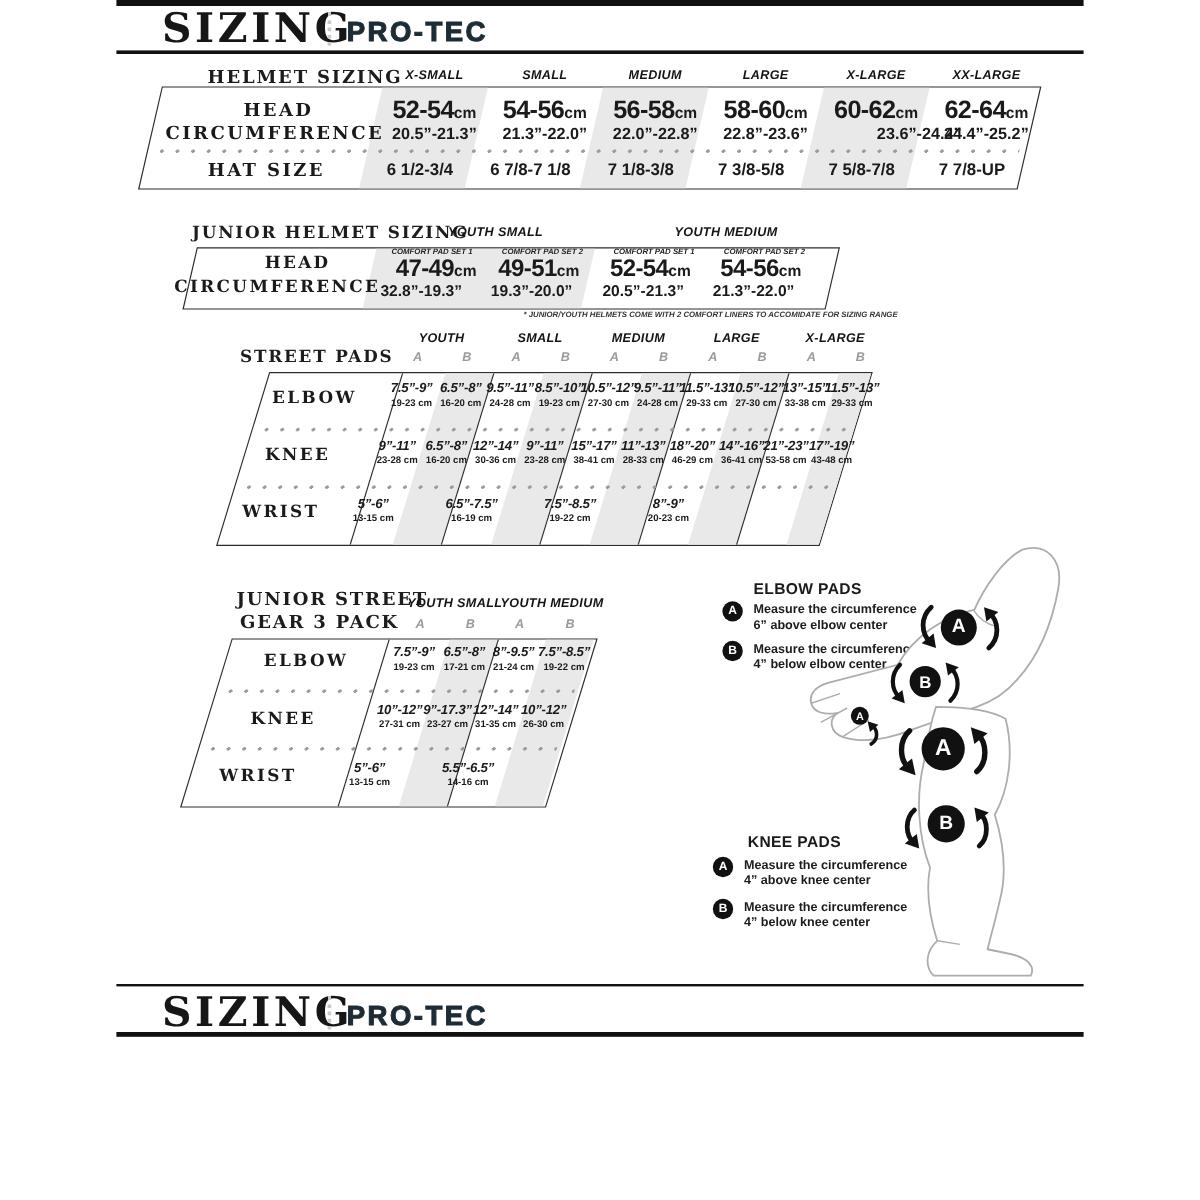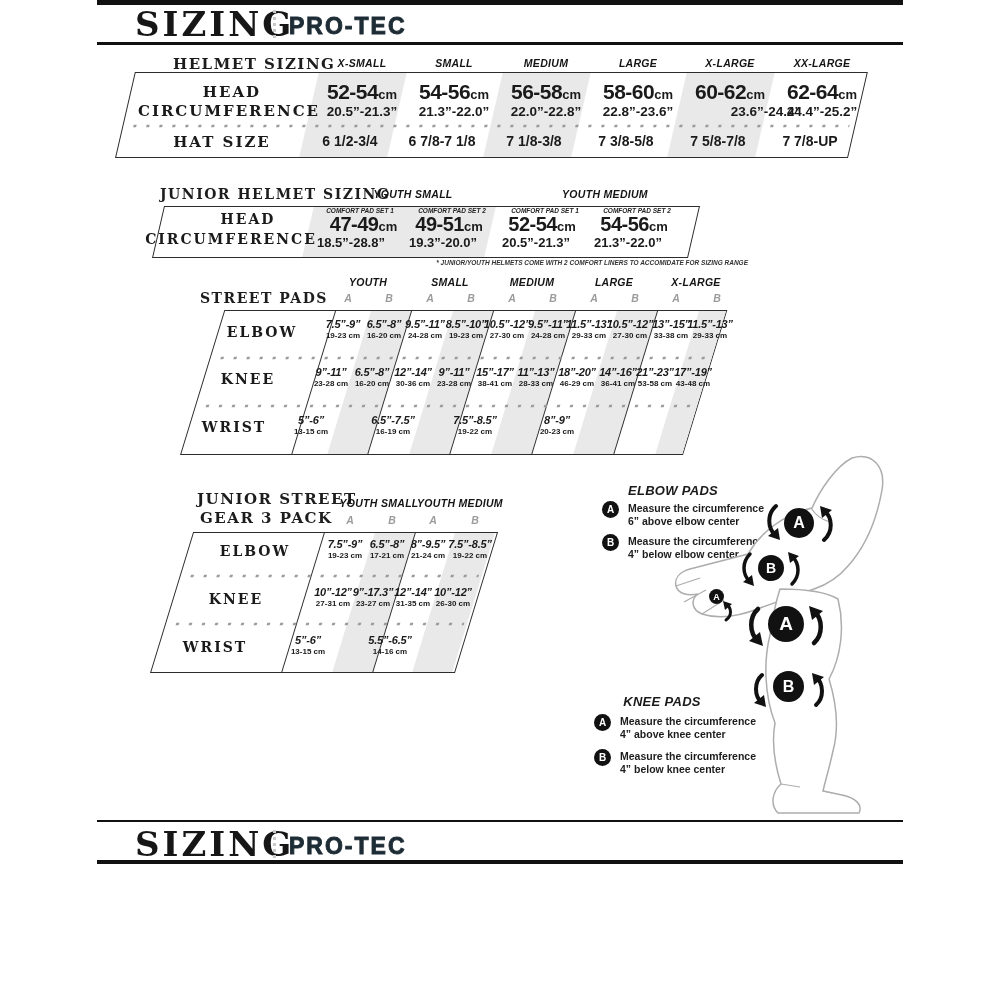--- a/index.html
+++ b/index.html
@@ -40,21 +40,21 @@
   .inch2{font-size:13.5px;font-weight:bold;letter-spacing:0;}
   .hat{font-size:14px;font-weight:bold;}
   .cps{position:absolute;transform:translateX(-50%);font-size:6.5px;font-weight:bold;
        font-style:italic;white-space:nowrap;color:#222;}
   .cell{position:absolute;transform:translateX(-50%);text-align:center;white-space:nowrap;}
   .pin{font-size:11px;font-weight:bold;font-style:italic;letter-spacing:-0.2px;}
   .pcm{font-size:8px;font-weight:bold;margin-top:1px;}
   .foot{position:absolute;font-size:6.5px;font-weight:bold;font-style:italic;color:#333;
         white-space:nowrap;}
   
-  .info-title{position:absolute;transform:translateX(-50%);font-weight:bold;font-style:italic;
+  .info-title{position:absolute;transform:translateX(-50%);font-weight:bold;
               font-size:13px;letter-spacing:0.3px;white-space:nowrap;}
   .badge{position:absolute;border-radius:50%;background:#111;color:#fff;display:flex;
          align-items:center;justify-content:center;font-weight:bold;}
   .badge-s{width:17px;height:17px;font-size:10px;}
   .info-line{position:absolute;font-size:10.5px;font-weight:bold;color:#1c1c1c;white-space:nowrap;}
   svg{position:absolute;overflow:visible;}
 </style>
 </head>
 <body>
 
@@ -122,21 +122,21 @@
   <div class="cps" style="left:360px;top:207px;">COMFORT PAD SET 1</div>
   <div class="cps" style="left:452px;top:207px;">COMFORT PAD SET 2</div>
   <div class="cps" style="left:545px;top:207px;">COMFORT PAD SET 1</div>
   <div class="cps" style="left:637px;top:207px;">COMFORT PAD SET 2</div>
 
   <div class="hv" style="left:357px;top:213px;"><span class="big" style="font-size:20px;margin-left:13px;">47-49</span><span class="unit">cm</span></div>
   <div class="hv" style="left:449px;top:213px;"><span class="big" style="font-size:20px;">49-51</span><span class="unit">cm</span></div>
   <div class="hv" style="left:542px;top:213px;"><span class="big" style="font-size:20px;">52-54</span><span class="unit">cm</span></div>
   <div class="hv" style="left:634px;top:213px;"><span class="big" style="font-size:20px;">54-56</span><span class="unit">cm</span></div>
 
-  <div class="hv inch2" style="left:351px;top:235px;font-size:13px;">18.5”-28.8”</div>
+  <div class="hv inch2" style="left:351px;top:235px;font-size:13px;">32.8”-19.3”</div>
   <div class="hv inch2" style="left:443px;top:235px;font-size:13px;">19.3”-20.0”</div>
   <div class="hv inch2" style="left:536px;top:235px;font-size:13px;">20.5”-21.3”</div>
   <div class="hv inch2" style="left:628px;top:235px;font-size:13px;">21.3”-22.0”</div>
 
   <div class="foot" style="right:252px;top:259px;">* JUNIOR/YOUTH HELMETS COME WITH 2 COMFORT LINERS TO ACCOMIDATE FOR SIZING RANGE</div>
 
   <div class="sec-title slab" style="left:200px;top:290px;font-size:14px;">STREET PADS</div>
   <div class="szhead" style="left:368px;top:276px;">YOUTH</div>
   <div class="szhead" style="left:450px;top:276px;">SMALL</div>
   <div class="szhead" style="left:532px;top:276px;">MEDIUM</div>

